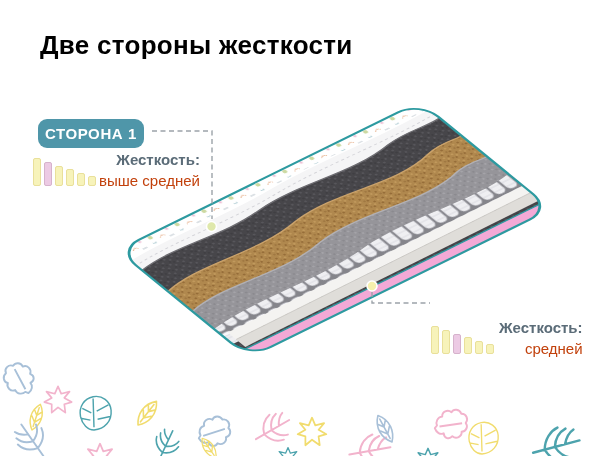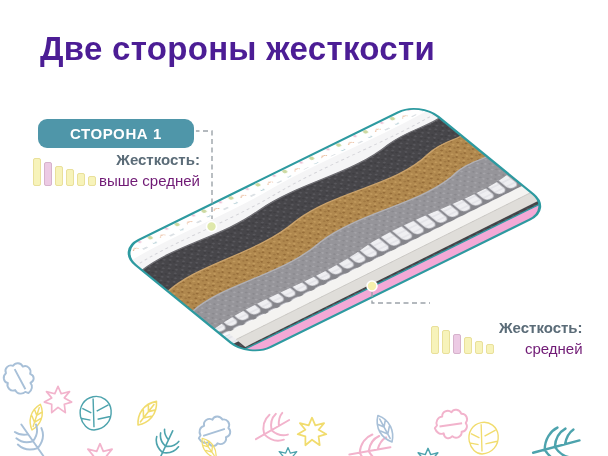--- a/index.html
+++ b/index.html
@@ -1,35 +1,35 @@
 <!DOCTYPE html>
 <html><head>
 <meta charset="utf-8">
 <style>
   html,body{margin:0;padding:0;background:#fff;}
   .stage{position:relative;width:608px;height:456px;background:#ffffff;overflow:hidden;
          font-family:"Liberation Sans",sans-serif;}
   .art{position:absolute;left:0;top:0;width:608px;height:456px;}
-  .title{position:absolute;left:40px;top:30px;margin:0;font-size:33px;font-weight:700;
-         color:#4c1d95;letter-spacing:.3px;}
+  .title{position:absolute;left:40px;top:30px;margin:0;font-size:26px;font-weight:700;
+         color:#000000;letter-spacing:.3px;}
   .badge{position:absolute;background:#4f96a9;color:#ffffff;font-weight:700;font-size:15px;
-         line-height:1;padding:7px 32px;border-radius:9px;letter-spacing:.6px;
+         line-height:1;padding:7px 7px;border-radius:9px;letter-spacing:.6px;
          box-shadow:0 0 0 2px rgba(255,255,255,.9);}
   .badge1{left:38px;top:119px;}
   .badge2{left:434px;top:291px;}
   .bars{position:absolute;display:flex;align-items:flex-end;gap:3px;height:29px;}
   .bars1{left:33px;top:157px;}
   .bars2{left:431px;top:325px;}
   .bar{width:8px;background:#f7f3ba;border:1px solid #e9e09a;border-radius:2px;box-sizing:border-box;}
   .bar.active{background:#eccae4;border-color:#d6b2cc;}
   .ftext{position:absolute;font-size:15px;text-align:right;}
   .ftext1{left:99px;top:151px;}
   .ftext2{left:499px;top:319px;}
   .flabel{font-weight:700;color:#5b6c78;}
-  .fvalue{color:#701a75;margin-top:4px;}
+  .fvalue{color:#c2410c;margin-top:4px;}
 </style>
 </head>
 <body>
 
 <div class="stage">
 
   <svg class="art" viewBox="0 0 608 456">
     <defs>
       <clipPath id="mclip">
           <rect x="1.5" y="1.5" width="337" height="172" rx="24"></rect>

